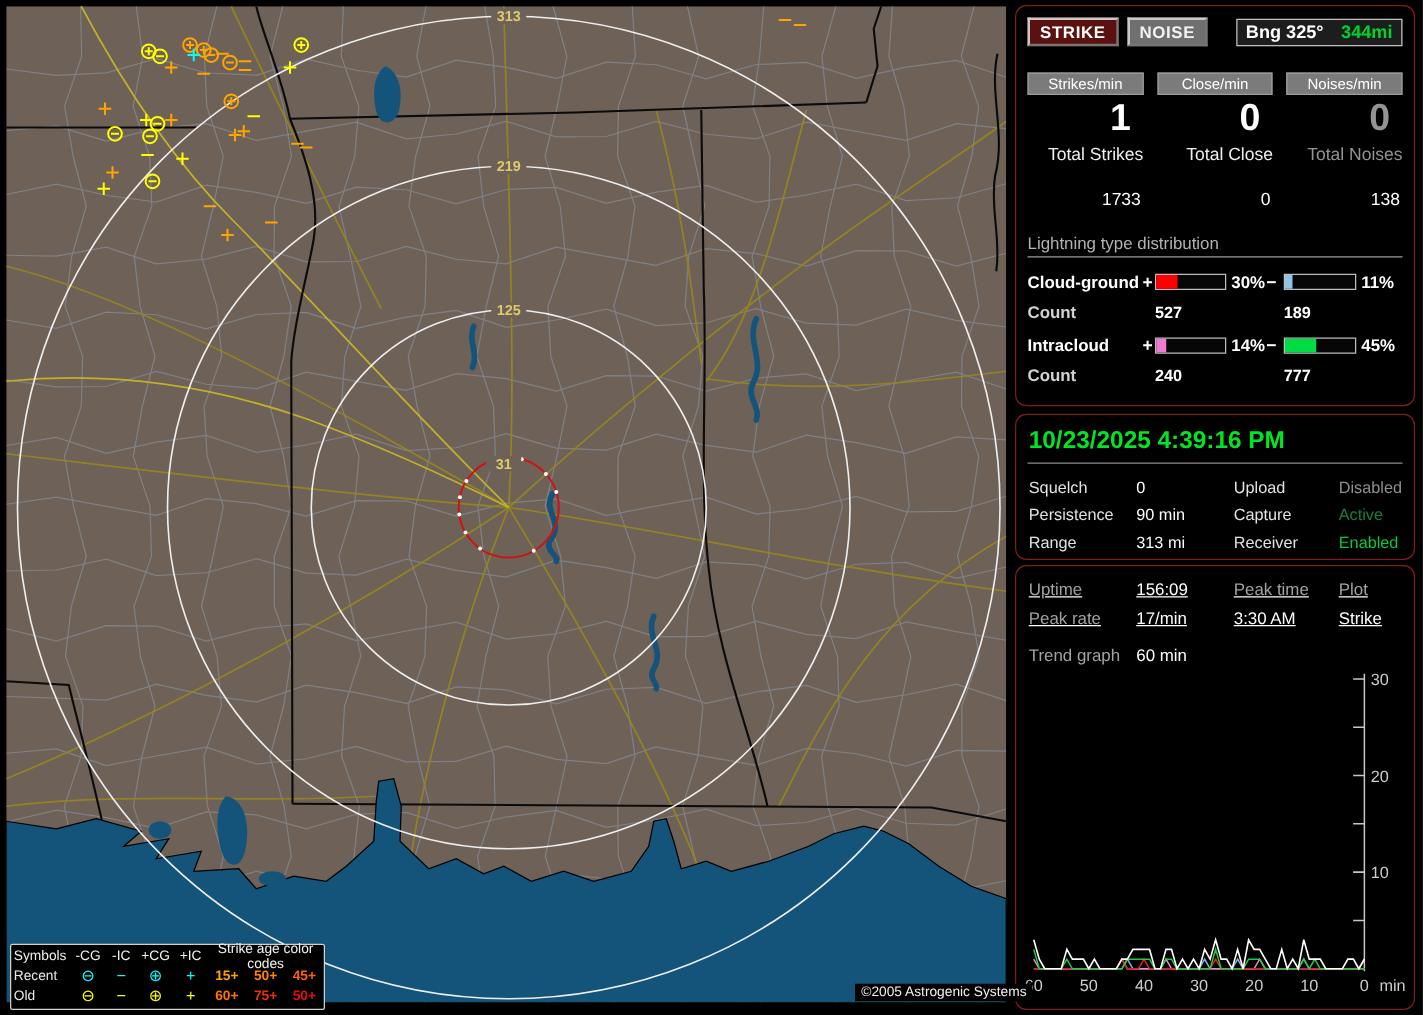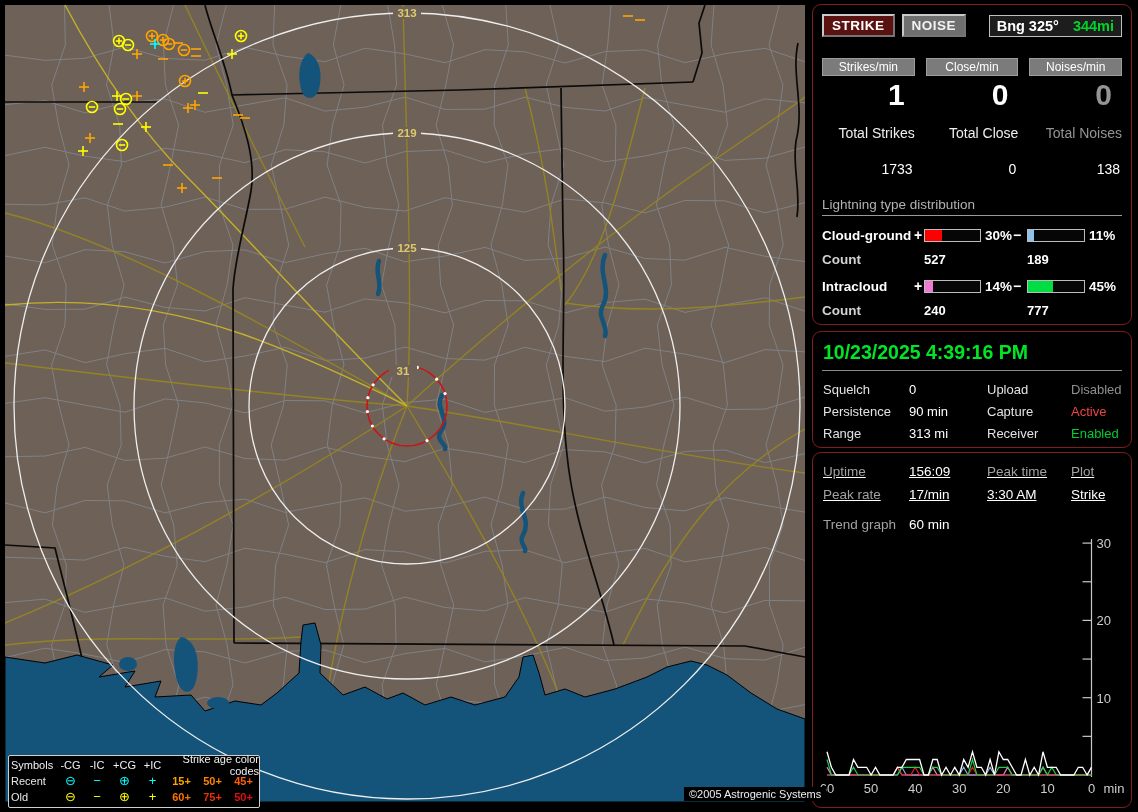--- a/index.html
+++ b/index.html
@@ -5,21 +5,21 @@
   html,body{margin:0;padding:0;background:#000;}
   #stage{position:relative;width:1138px;height:812px;background:#000;overflow:hidden;
          font-family:"Liberation Sans","DejaVu Sans",sans-serif;}
   
   #map-svg{position:absolute;left:5px;top:5px;}
   #legend{position:absolute;left:8px;top:755px;width:250px;height:50px;background:#000;
           border:1px solid #cfcfcf;border-radius:2px;z-index:5;
           display:grid;grid-template-columns:48px 27px 26px 29px 27px 31px 31px 31px;
           grid-auto-rows:16px;align-items:center;font-size:11px;color:#e8e8e8;padding-top:1px;}
   #legend .hdr{color:#f0f0f0;}
-  #legend .age-hdr{grid-column:6 / span 3;text-align:right;}
+  #legend .age-hdr{grid-column:6 / span 3;text-align:center;}
   #legend .sym{font-size:13px;text-align:center;line-height:14px;}
   #legend .age{font-weight:bold;text-align:center;}
   #legend .rowlab{padding-left:2px;}
   #legend .hdr-c{text-align:center;}
   #copyright{position:absolute;left:684px;top:787px;background:#000;color:#efefef;
              font-size:11px;padding:1px 5px;z-index:5;white-space:nowrap;}
   
   .panel{position:absolute;left:812px;width:320px;background:#000;border:1px solid #7f1d1d;
          border-radius:9px;box-sizing:border-box;color:#fff;}
   #panel-top{top:4px;height:321px;padding:9px 9px;}
@@ -30,21 +30,21 @@
   .led-strike{background:#5c1111;color:#fff;border:2px outset #c9c9c9;}
   .led-noise{background:#6f6f6f;color:#f2f2f2;border:2px outset #c9c9c9;}
   #bng{margin-left:auto;background:#1d1d1d;border:1px solid #c0c0c0;padding:2px 7px;
        font-weight:bold;font-size:14.5px;color:#fff;}
   #bng .dist{color:#00d42a;margin-left:14px;}
   #counters{display:flex;gap:11px;margin-top:21px;}
   .ctr-col{flex:1;}
   .chip{background:#7b7b7b;border:1px solid #9d9d9d;color:#fff;font-size:12px;
         text-align:center;padding:1px 0;}
   .rate{font-size:30px;font-weight:bold;text-align:right;padding-right:10px;line-height:32px;margin-top:3px;}
-  .total-label{font-size:14px;text-align:right;margin-top:14px;color:#efefef;white-space:nowrap;}
+  .total-label{font-size:14px;text-align:right;margin-top:4px;color:#efefef;white-space:nowrap;}
   .total-value{font-size:14px;text-align:right;margin-top:20px;padding-right:2px;}
   .ctr-col.dim .rate,.ctr-col.dim .total-label{color:#949494;}
   #dist-head{margin-top:20px;color:#b2b2b2;font-size:13.5px;border-bottom:1px solid #9a9a9a;padding-bottom:3px;}
   .dist-row,.count-row{display:grid;grid-template-columns:92px 10px 57px 32px 14px 58px 38px;
         align-items:center;}
   .dist-row{margin-top:11px;}
   .count-row{margin-top:9px;}
   .dist-label{font-weight:bold;font-size:13.5px;}
   .sign{font-weight:bold;font-size:14px;}
   .bar{height:11px;border:1px solid #bcbcbc;background:#060606;}
@@ -406,21 +406,21 @@
   <div class="panel" id="panel-mid">
     <div id="datetime">10/23/2025 4:39:16 PM</div>
     <div id="status-grid">
         <div class="st-label">Squelch</div>
         <div class="st-value">0</div>
         <div class="st-label">Upload</div>
         <div class="st-value" style="color: rgb(143, 143, 143);">Disabled</div>
         <div class="st-label">Persistence</div>
         <div class="st-value">90 min</div>
         <div class="st-label">Capture</div>
-        <div class="st-value" style="color: #ef4444;">Active</div>
+        <div class="st-value" style="color: #15803d;">Active</div>
         <div class="st-label">Range</div>
         <div class="st-value">313 mi</div>
         <div class="st-label">Receiver</div>
         <div class="st-value" style="color: rgb(0, 204, 51);">Enabled</div>
       </div>
   </div>
 
   <div class="panel" id="panel-bot">
     <div id="stats-grid">
         <div class="s-label">Uptime</div>

